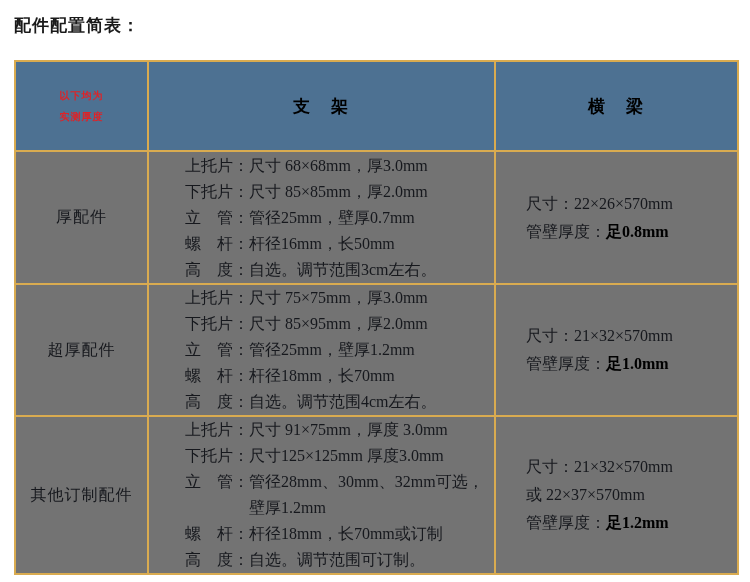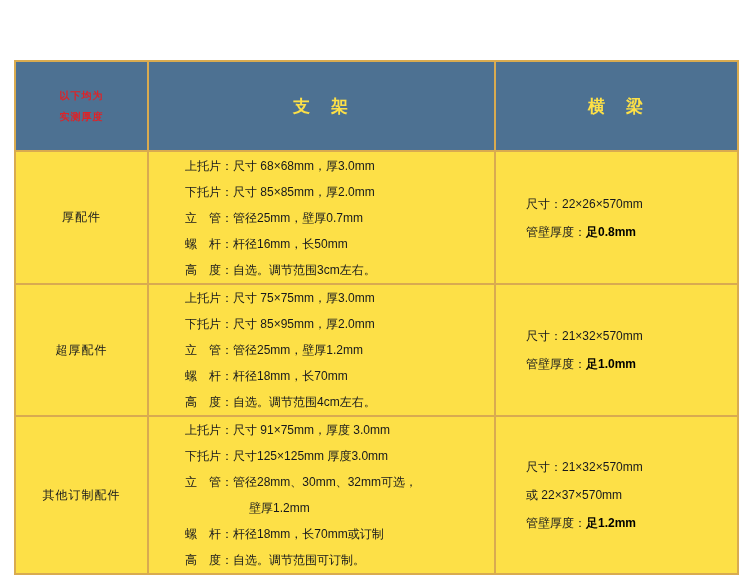--- a/index.html
+++ b/index.html
@@ -47,30 +47,31 @@
     text-align: center;
   }
   .note-line {
     color: #e02226;
     font-size: 10px;
     font-weight: bold;
     line-height: 21px;
     letter-spacing: 1px;
   }
   .col-head {
-    color: #fde047;
+    color: #000000;
     font-size: 17px;
     font-weight: bold;
     letter-spacing: 2px;
     margin-top: 25px;
   }
   tbody td {
-    background: #fde047;
+    background: #737373;
     color: #16181d;
-    font-size: 12px;
+    font-size: 16px;
+    font-family: Liberation Serif, serif;
   }
   td.cat {
     text-align: center;
     letter-spacing: 1px;
   }
   td.sup { height: 131px; }
   tr.r2 td.sup { height: 128px; }
   tr.r3 td.sup { height: 152px; }
   td.sup .cell-inner { padding: 0 8px 0 36px; }
   td.beam .cell-inner { padding: 0 8px 0 30px; }
@@ -84,20 +85,21 @@
     font-weight: bold;
     color: #000000;
     margin-left: 0;
   }
 </style>
 </head>
 <body>
 
 <div class="page">
 
+  <div class="title">配件配置简表：</div>
 
   <table class="spec-table">
     <colgroup>
         <col class="c1">
         <col class="c2">
         <col class="c3">
       </colgroup>
     <thead>
       <tr class="header-row">
         <th>

